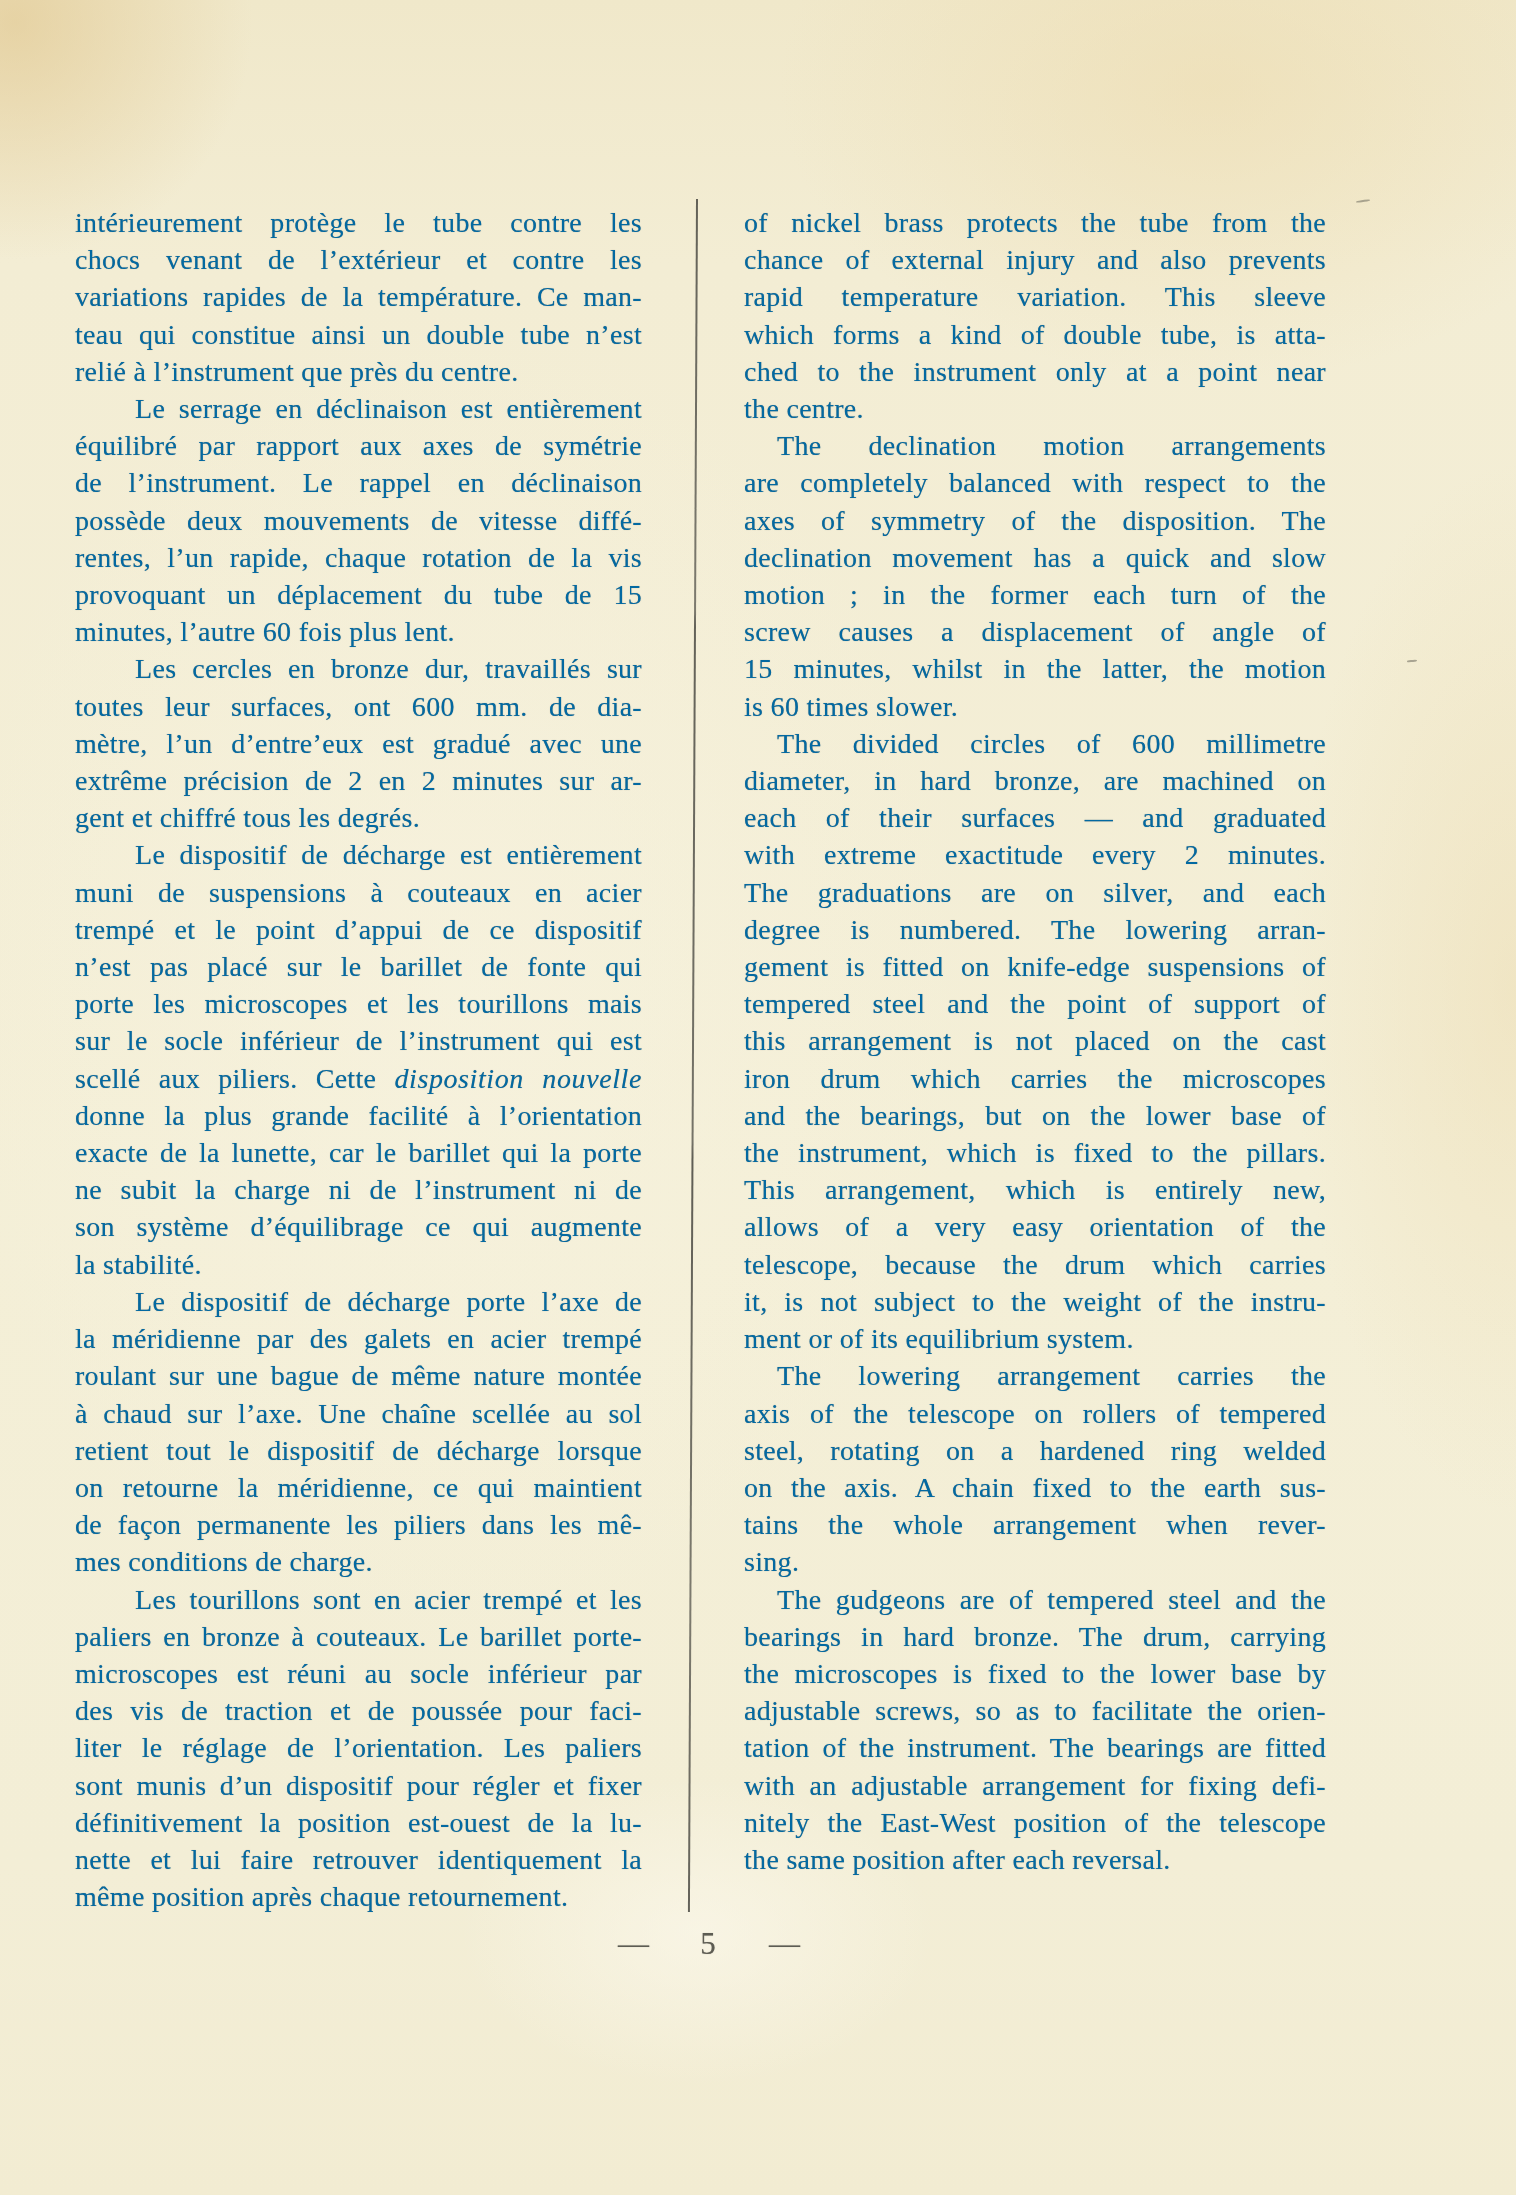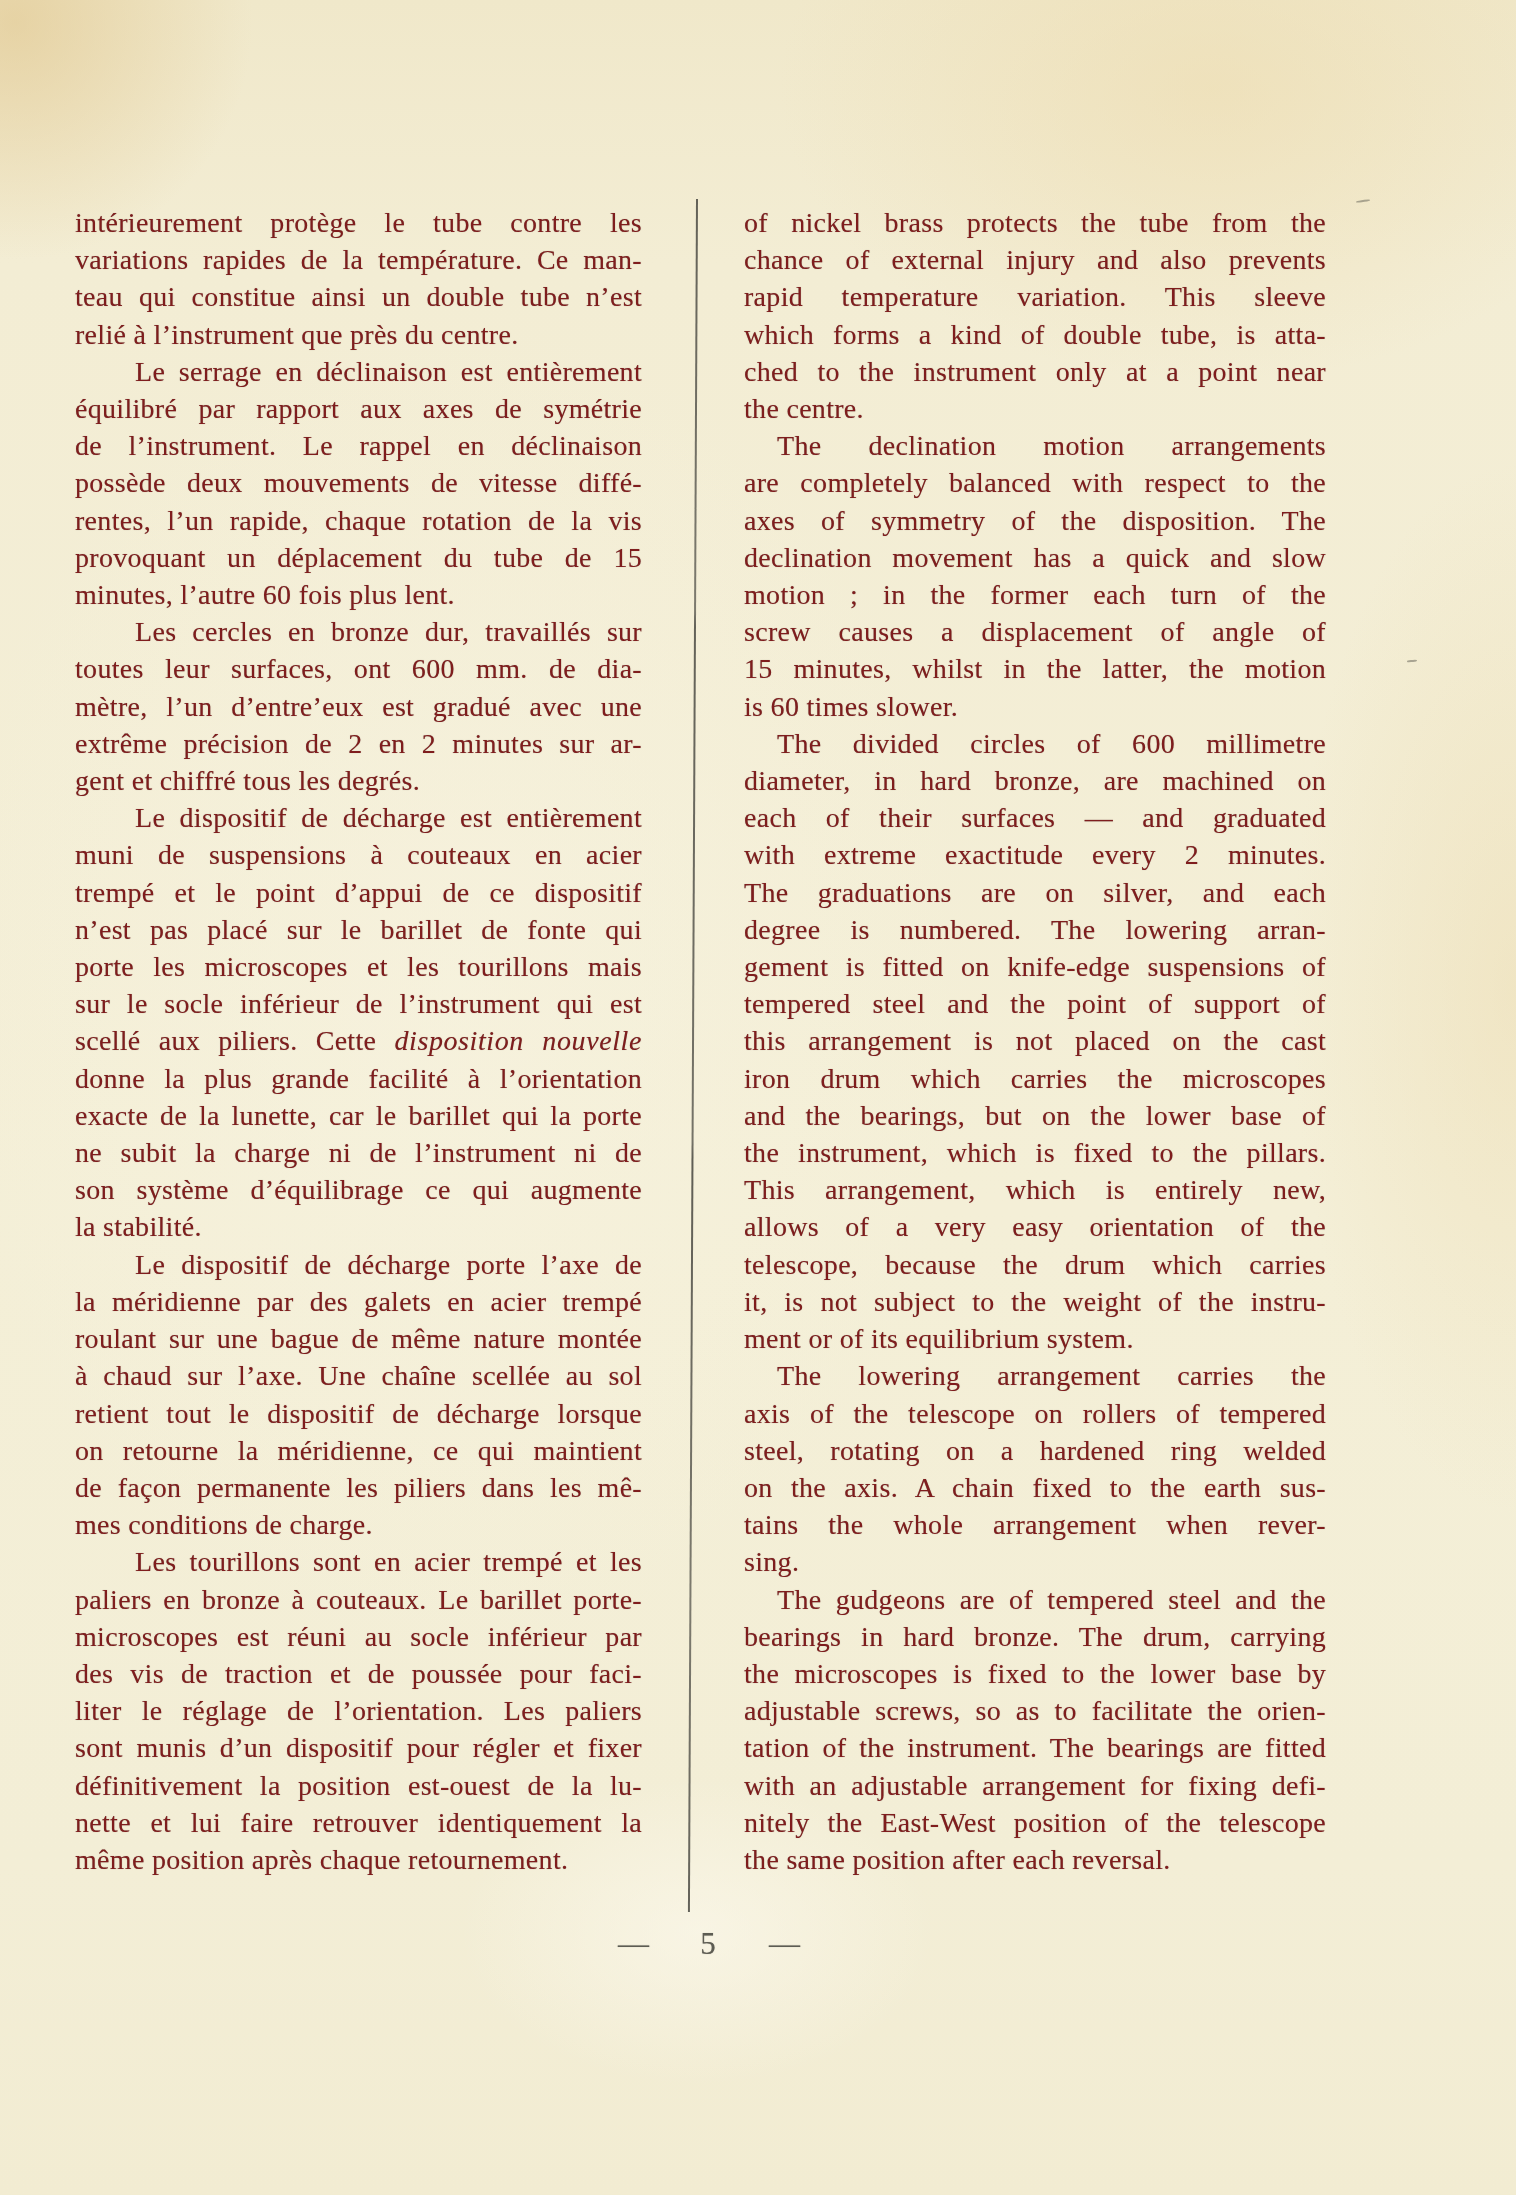--- a/index.html
+++ b/index.html
@@ -13,21 +13,21 @@
     background:
       radial-gradient(circle at 1% 1%, rgba(222,193,133,.55), rgba(222,193,133,0) 9%),
       radial-gradient(ellipse 620px 420px at 80% 4%, rgba(236,217,170,.5), rgba(236,217,170,0) 70%),
       radial-gradient(ellipse 300px 700px at 100% 45%, rgba(234,214,166,.38), rgba(234,214,166,0) 75%),
       radial-gradient(ellipse 340px 220px at 46% 88%, rgba(252,249,238,.6), rgba(252,249,238,0) 70%),
       radial-gradient(ellipse 700px 900px at 30% 45%, rgba(248,244,226,.5), rgba(248,244,226,0) 75%),
       linear-gradient(180deg,#f0e8ca 0%,#f3edd4 12%,#f4efd7 55%,#f3eed6 85%,#f2ecd2 100%);
   }
   .col{
     position:absolute;top:204px;
-    color:#7f1d1d;
+    color:#0369a1;
     font-size:28px;line-height:37.2px;
     letter-spacing:.3px;
     text-shadow:0 0 .8px rgba(83,82,74,.55);
   }
   .col-fr{left:75px;width:567px;}
   .col-en{left:744px;width:582px;}
   .line{text-align:justify;text-align-last:justify;white-space:normal;}
   .line.lastline{text-align-last:left;}
   .col-fr .line.indent{text-indent:60px;}
   .col-en .line.indent{text-indent:33px;}
@@ -50,20 +50,21 @@
   .speck.s1{left:1356px;top:200px;width:14px;height:2px;transform:rotate(-8deg);}
   .speck.s2{left:1407px;top:660px;width:10px;height:2px;transform:rotate(-5deg);}
 </style>
 </head>
 <body>
 
 <div class="paper"></div>
 
 <div class="col col-fr">
     <div class="line">intérieurement protège le tube contre les</div>
+    <div class="line">chocs venant de l’extérieur et contre les</div>
     <div class="line">variations rapides de la température. Ce man-</div>
     <div class="line">teau qui constitue ainsi un double tube n’est</div>
     <div class="line lastline">relié à l’instrument que près du centre.</div>
     <div class="line indent">Le serrage en déclinaison est entièrement</div>
     <div class="line">équilibré par rapport aux axes de symétrie</div>
     <div class="line">de l’instrument. Le rappel en déclinaison</div>
     <div class="line">possède deux mouvements de vitesse diffé-</div>
     <div class="line">rentes, l’un rapide, chaque rotation de la vis</div>
     <div class="line">provoquant un déplacement du tube de 15</div>
     <div class="line lastline">minutes, l’autre 60 fois plus lent.</div>

